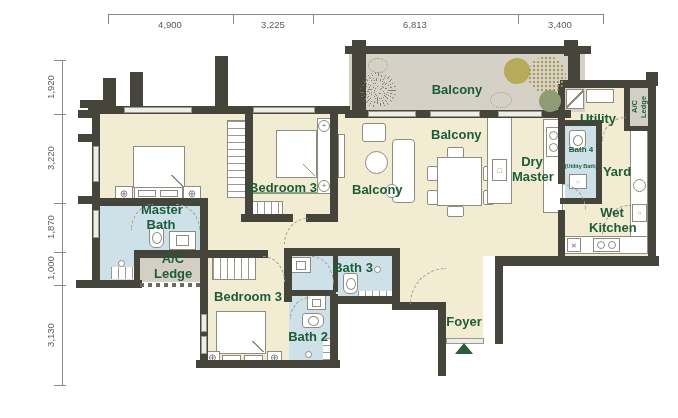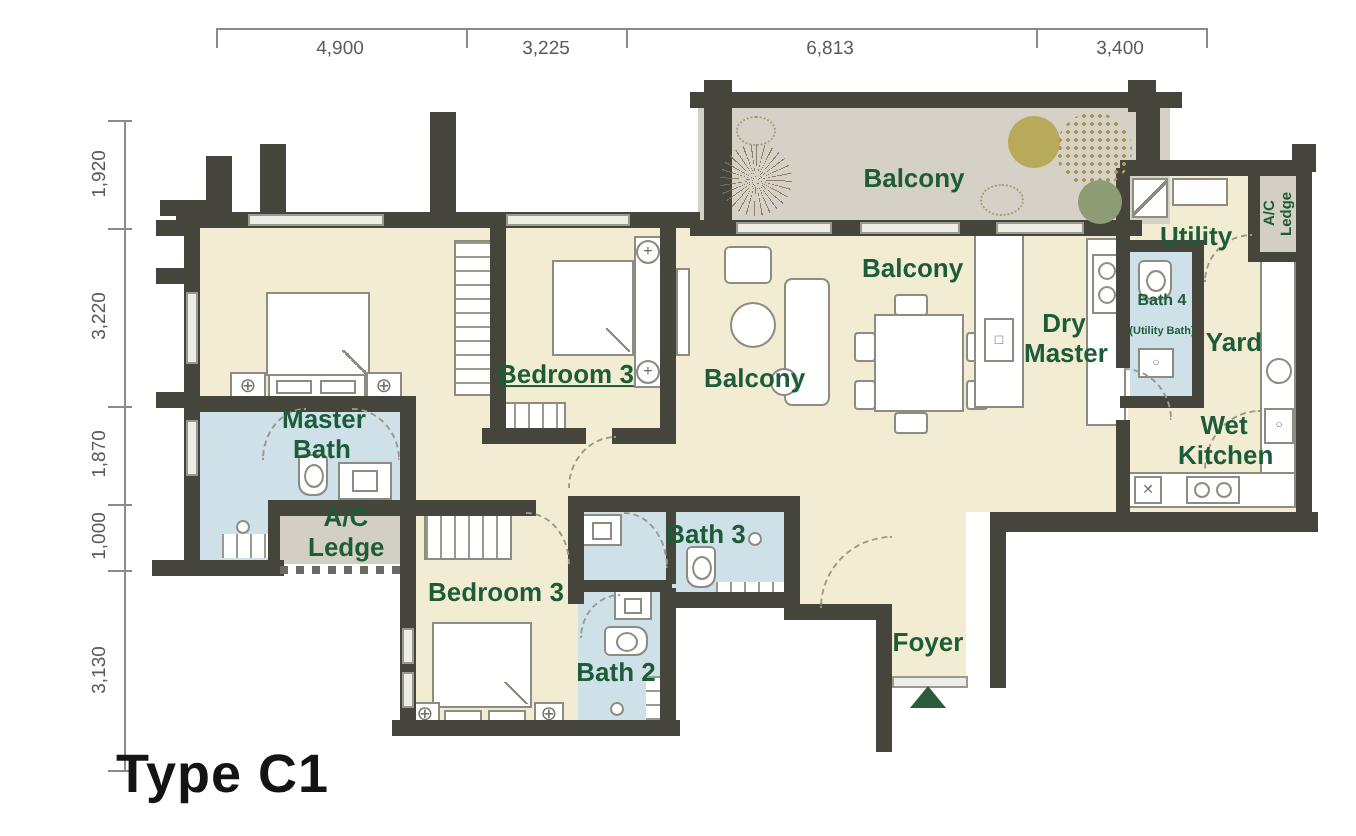--- a/index.html
+++ b/index.html
@@ -269,14 +269,13 @@
   <div class="room-label" style="left:161px;top:218px;width:40px;">Master Bath</div>
   <div class="room-label" style="left:173px;top:267px;width:38px;">A/C Ledge</div>
   <div class="room-label" style="left:248px;top:297px;width:70px;">Bedroom 3</div>
   <div class="room-label" style="left:308px;top:337px;width:40px;">Bath 2</div>
   <div class="room-label" style="left:353px;top:268px;width:40px;">Bath 3</div>
   <div class="room-label" style="left:464px;top:322px;width:40px;">Foyer</div>
   <div class="room-label" style="left:581px;top:150px;width:28px;font-size:8px;">Bath 4</div>
   <div class="room-label" style="left:581px;top:166px;width:34px;font-size:5.5px;">(Utility Bath)</div>
   <div class="room-label vtext" style="left:639px;top:107px;height:36px;width:16px;font-size:7.5px;transform:rotate(0);writing-mode:vertical-rl;transform:translate(-50%,-50%) rotate(180deg);">A/C Ledge</div>
 
-  <div id="title">Type C1</div>
 </div>
 
 </body></html>

